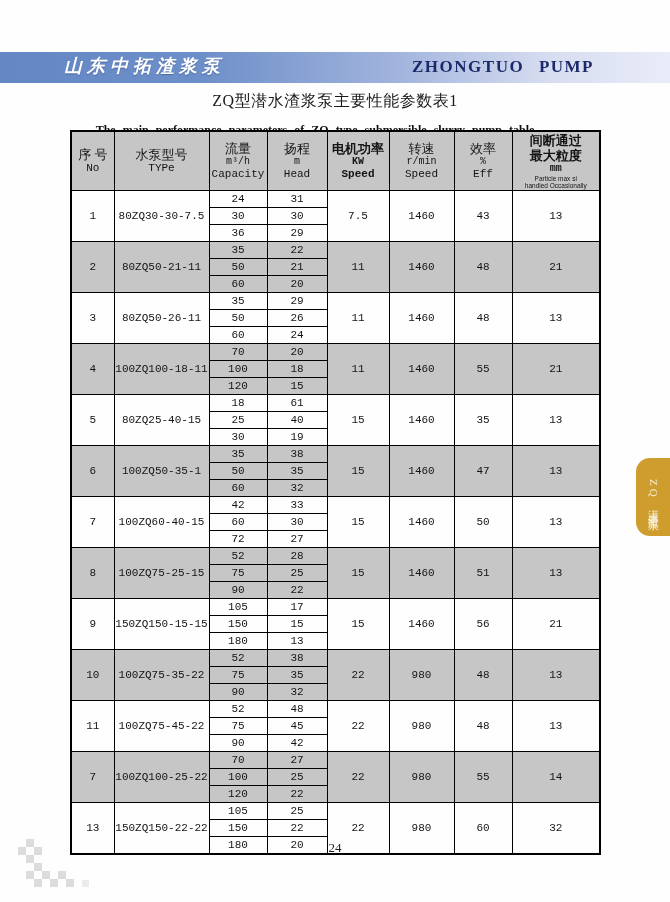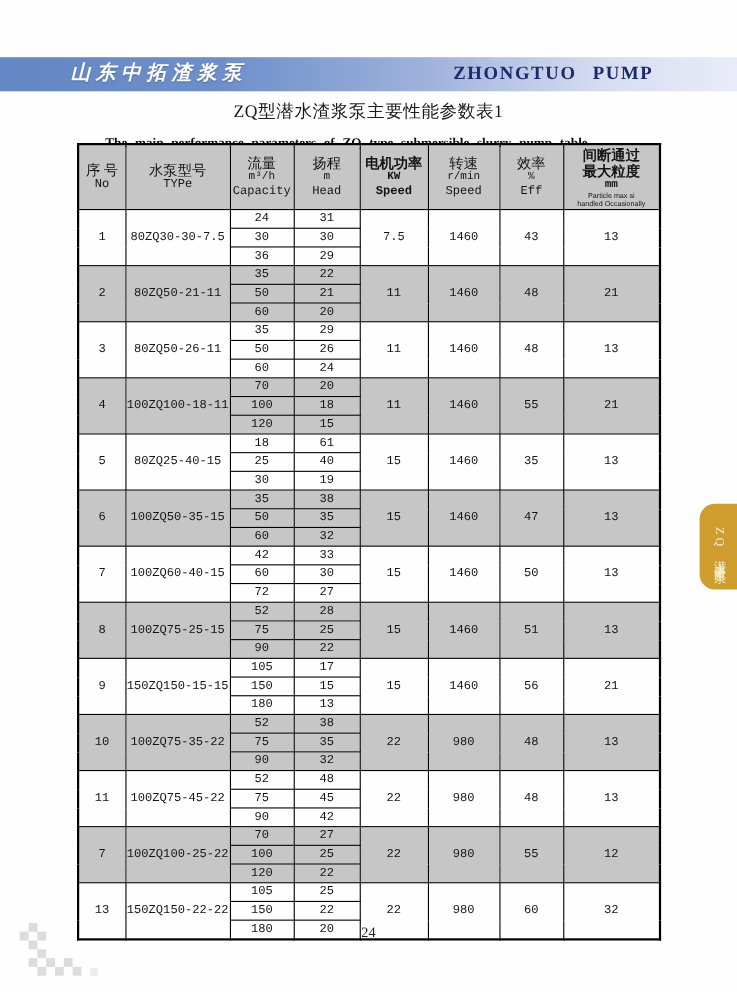--- a/index.html
+++ b/index.html
@@ -210,21 +210,21 @@
         <tr>
           <td>25</td>
           <td>40</td>
         </tr>
         <tr>
           <td>30</td>
           <td>19</td>
         </tr>
         <tr class="shaded">
           <td rowspan="3">6</td>
-          <td rowspan="3">100ZQ50-35-15</td>
+          <td rowspan="3">100ZQ50-35-1</td>
           <td>35</td>
           <td>38</td>
           <td rowspan="3">15</td>
           <td rowspan="3">1460</td>
           <td rowspan="3">47</td>
           <td rowspan="3">13</td>
         </tr>
         <tr class="shaded">
           <td>50</td>
           <td>35</td>
@@ -324,21 +324,21 @@
           <td>42</td>
         </tr>
         <tr class="shaded">
           <td rowspan="3">7</td>
           <td rowspan="3">100ZQ100-25-22</td>
           <td>70</td>
           <td>27</td>
           <td rowspan="3">22</td>
           <td rowspan="3">980</td>
           <td rowspan="3">55</td>
-          <td rowspan="3">12</td>
+          <td rowspan="3">14</td>
         </tr>
         <tr class="shaded">
           <td>100</td>
           <td>25</td>
         </tr>
         <tr class="shaded">
           <td>120</td>
           <td>22</td>
         </tr>
         <tr>

